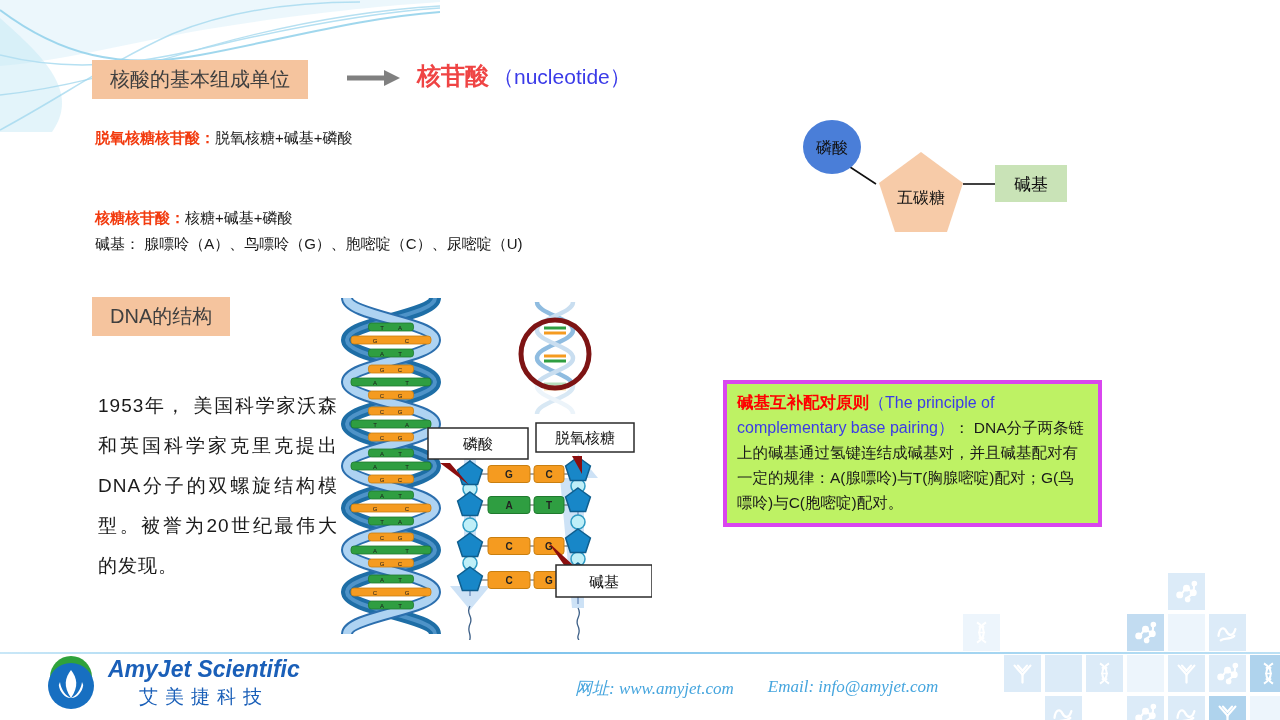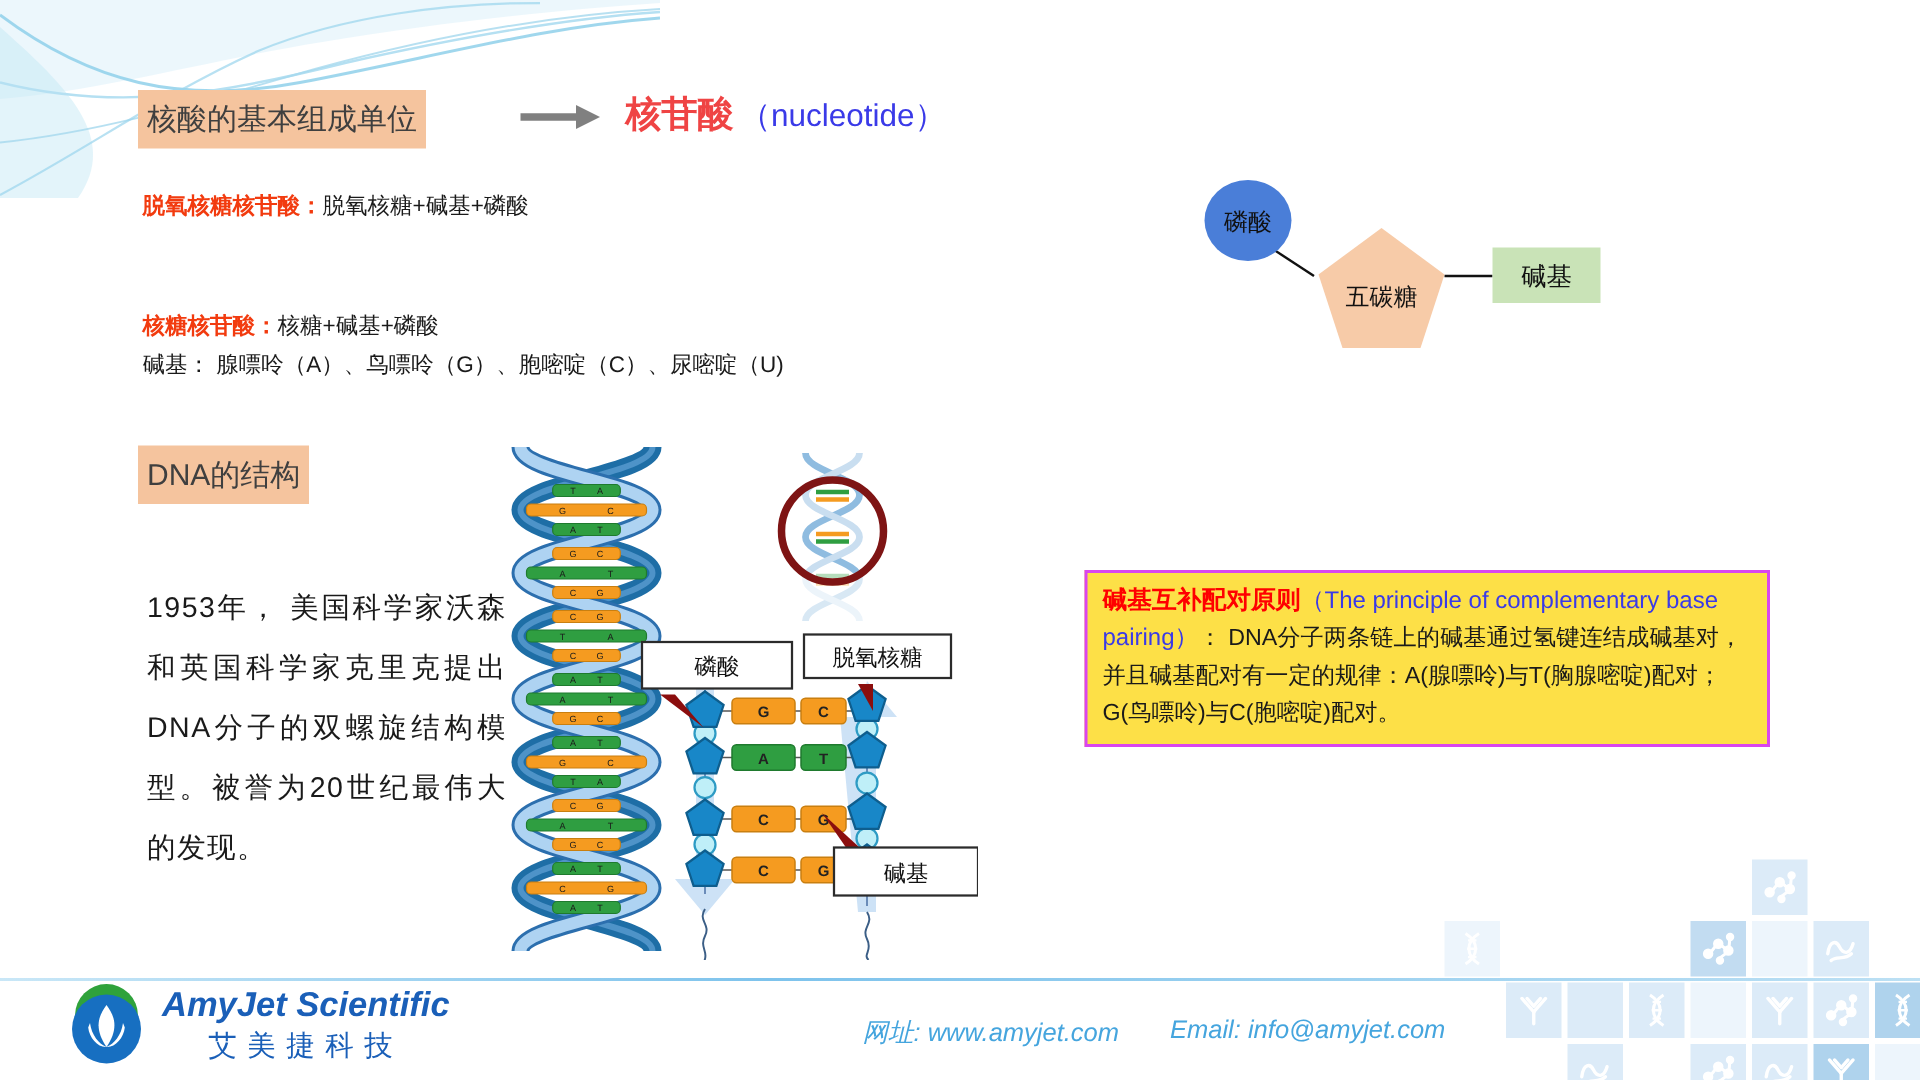--- a/index.html
+++ b/index.html
@@ -1,33 +1,33 @@
 <!DOCTYPE html>
 <html><head>
 <meta charset="utf-8">
 <style>
   html,body{margin:0;padding:0;background:#888;}
   .slide{position:relative;width:1280px;height:720px;background:#ffffff;overflow:hidden;
          font-family:"Liberation Sans","DejaVu Sans",sans-serif;color:#1a1a1a;}
   .abs{position:absolute;}
-  .titlebox{background:#F5C49E;color:#3F3F3F;font-size:20px;padding:6px 6px;white-space:nowrap;}
+  .titlebox{background:#F5C49E;color:#3F3F3F;font-size:20px;padding:6px 18px;white-space:nowrap;}
   .term-red{color:#ef4444;font-weight:bold;font-size:24px;}
   .term-blue{color:#3A3AE8;font-size:21px;margin-left:4px;}
   .tline{font-size:15px;line-height:26px;white-space:nowrap;}
   .lbl-red{color:#F23B0F;font-weight:bold;}
   .para{font-size:19px;line-height:40px;width:240px;text-align:justify;letter-spacing:1px;}
-  .pairbox{width:457px;border:2px solid #d946ef;background:#fde047;padding:6px 10px 8px 10px;
+  .pairbox{width:379px;border:4px solid #d946ef;background:#bef264;padding:6px 10px 8px 10px;
            font-size:15.5px;line-height:25px;box-sizing:border-box;}
   .pair-title{color:#FF0000;font-weight:bold;font-size:16.5px;}
   .pair-en{color:#3A3AE8;font-size:16px;}
   .footer-line{position:absolute;left:0;top:652px;width:1280px;height:2px;
                background:linear-gradient(90deg,#C9E7F7,#7EC3EC 40%,#BCE0F4);}
   .brand{color:#1A5FB8;font-weight:bold;font-style:italic;font-size:23px;line-height:24px;}
   .brand-cn{color:#1A5FB8;font-size:19px;letter-spacing:7px;margin-top:3px;text-align:left;}
-  .contact{color:#45A5DE;font-style:italic;font-size:17px;display:flex;gap:34px;}
+  .contact{color:#45A5DE;font-style:italic;font-size:17px;display:flex;gap:34px;font-family:Liberation Serif, serif;}
   .contact span{white-space:nowrap;}
   .deco-cell{position:absolute;width:37px;height:37px;display:flex;align-items:center;justify-content:center;}
   .deco-cell svg{width:27px;height:27px;}
 </style>
 </head>
 <body>
 
 <div class="slide">
 
   <svg class="abs" style="left:0;top:0" width="440" height="150" viewBox="0 0 440 150">

